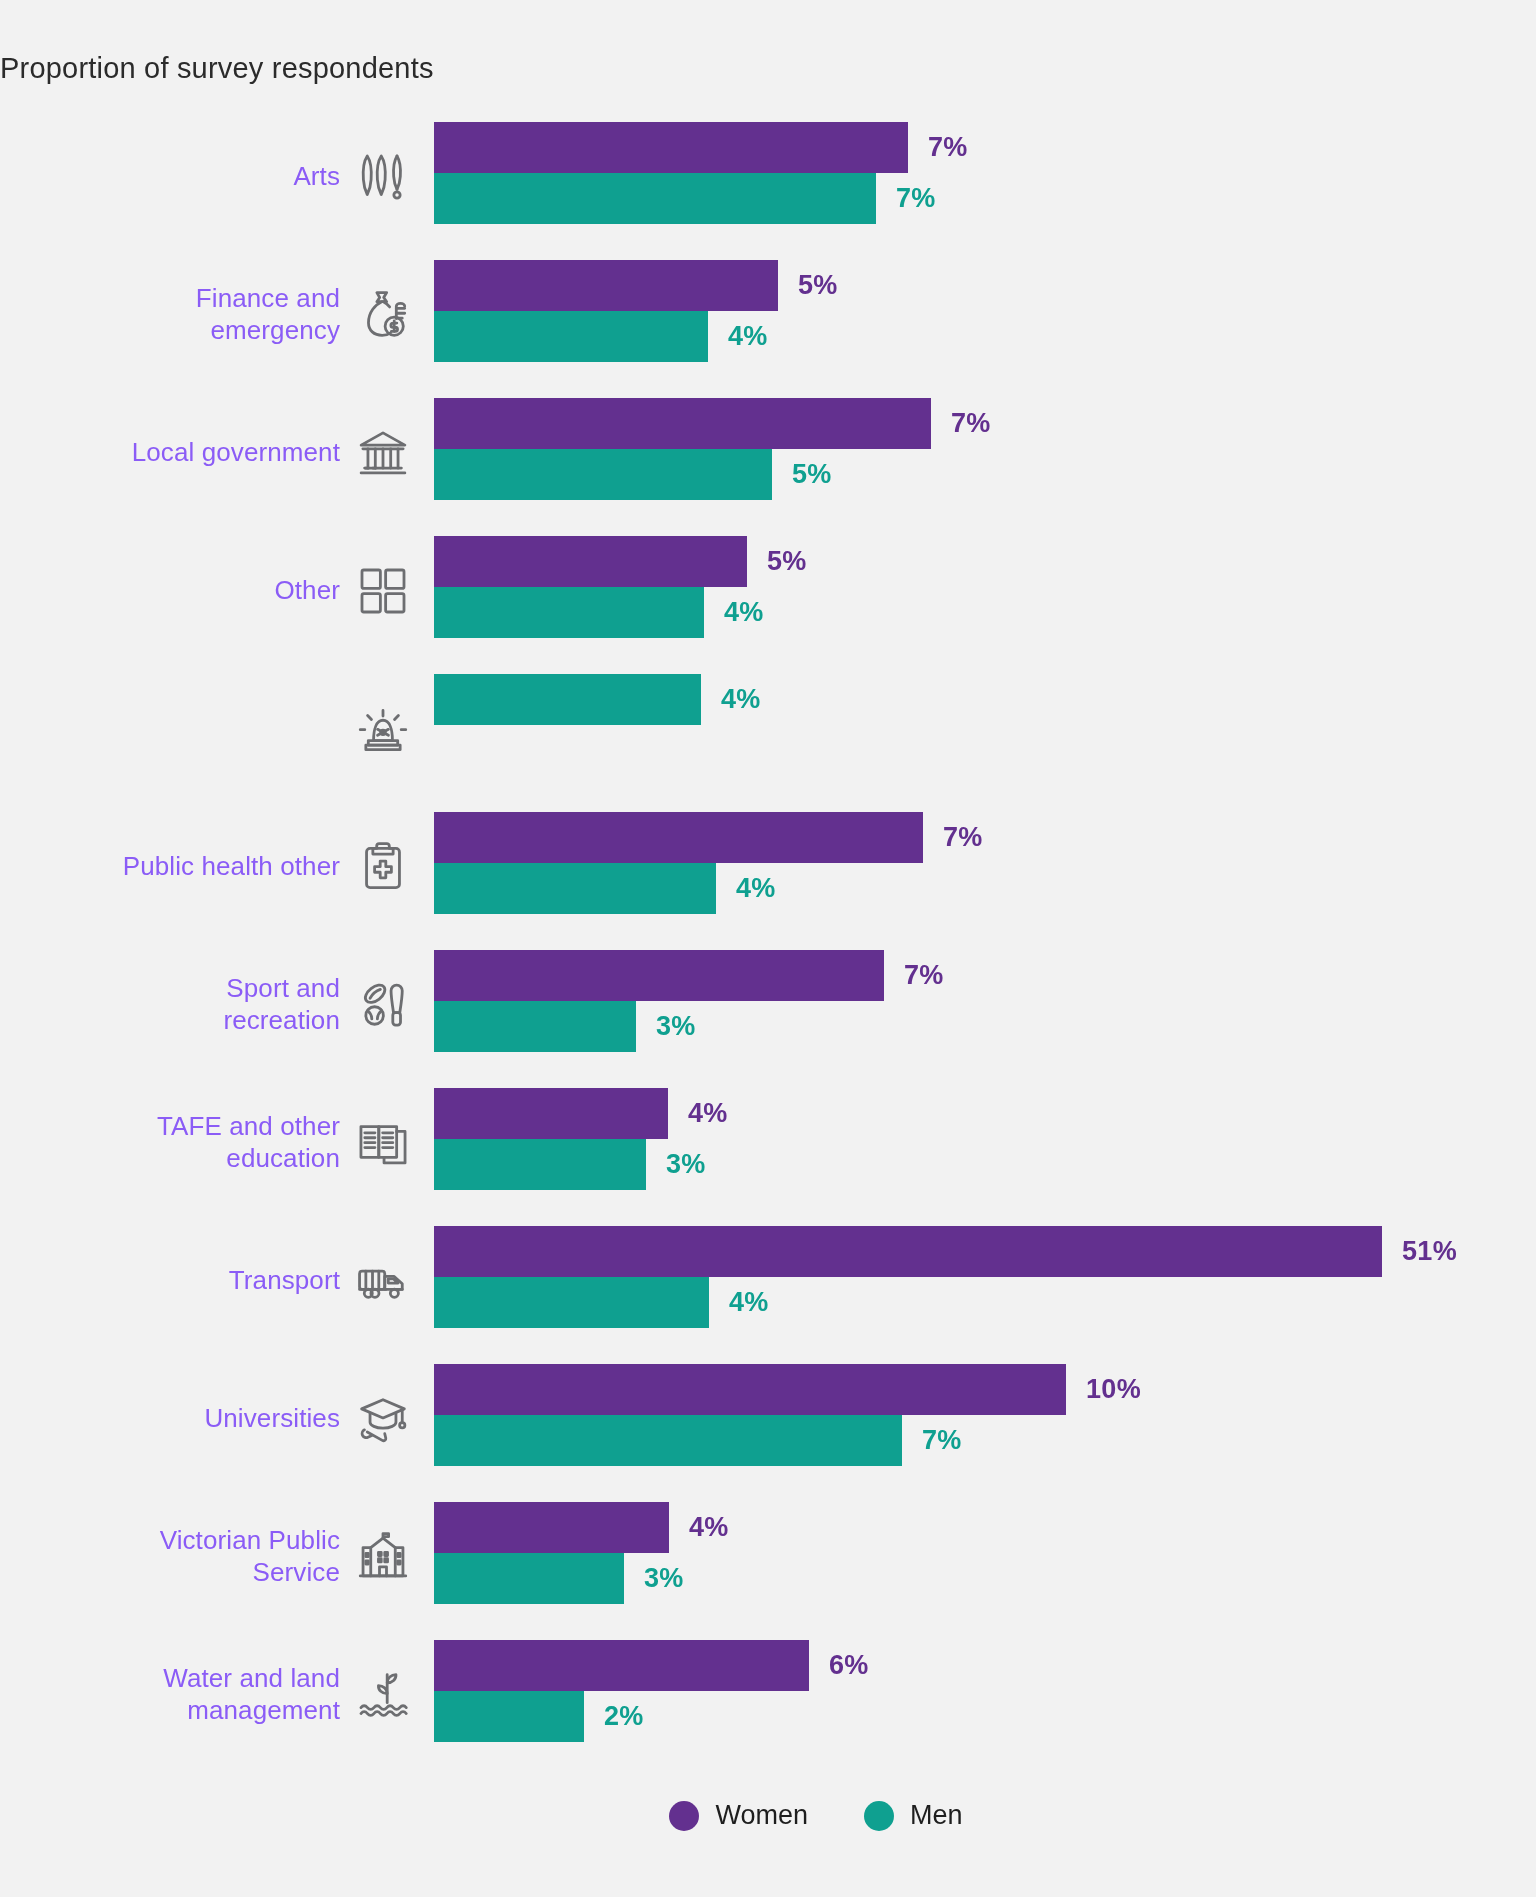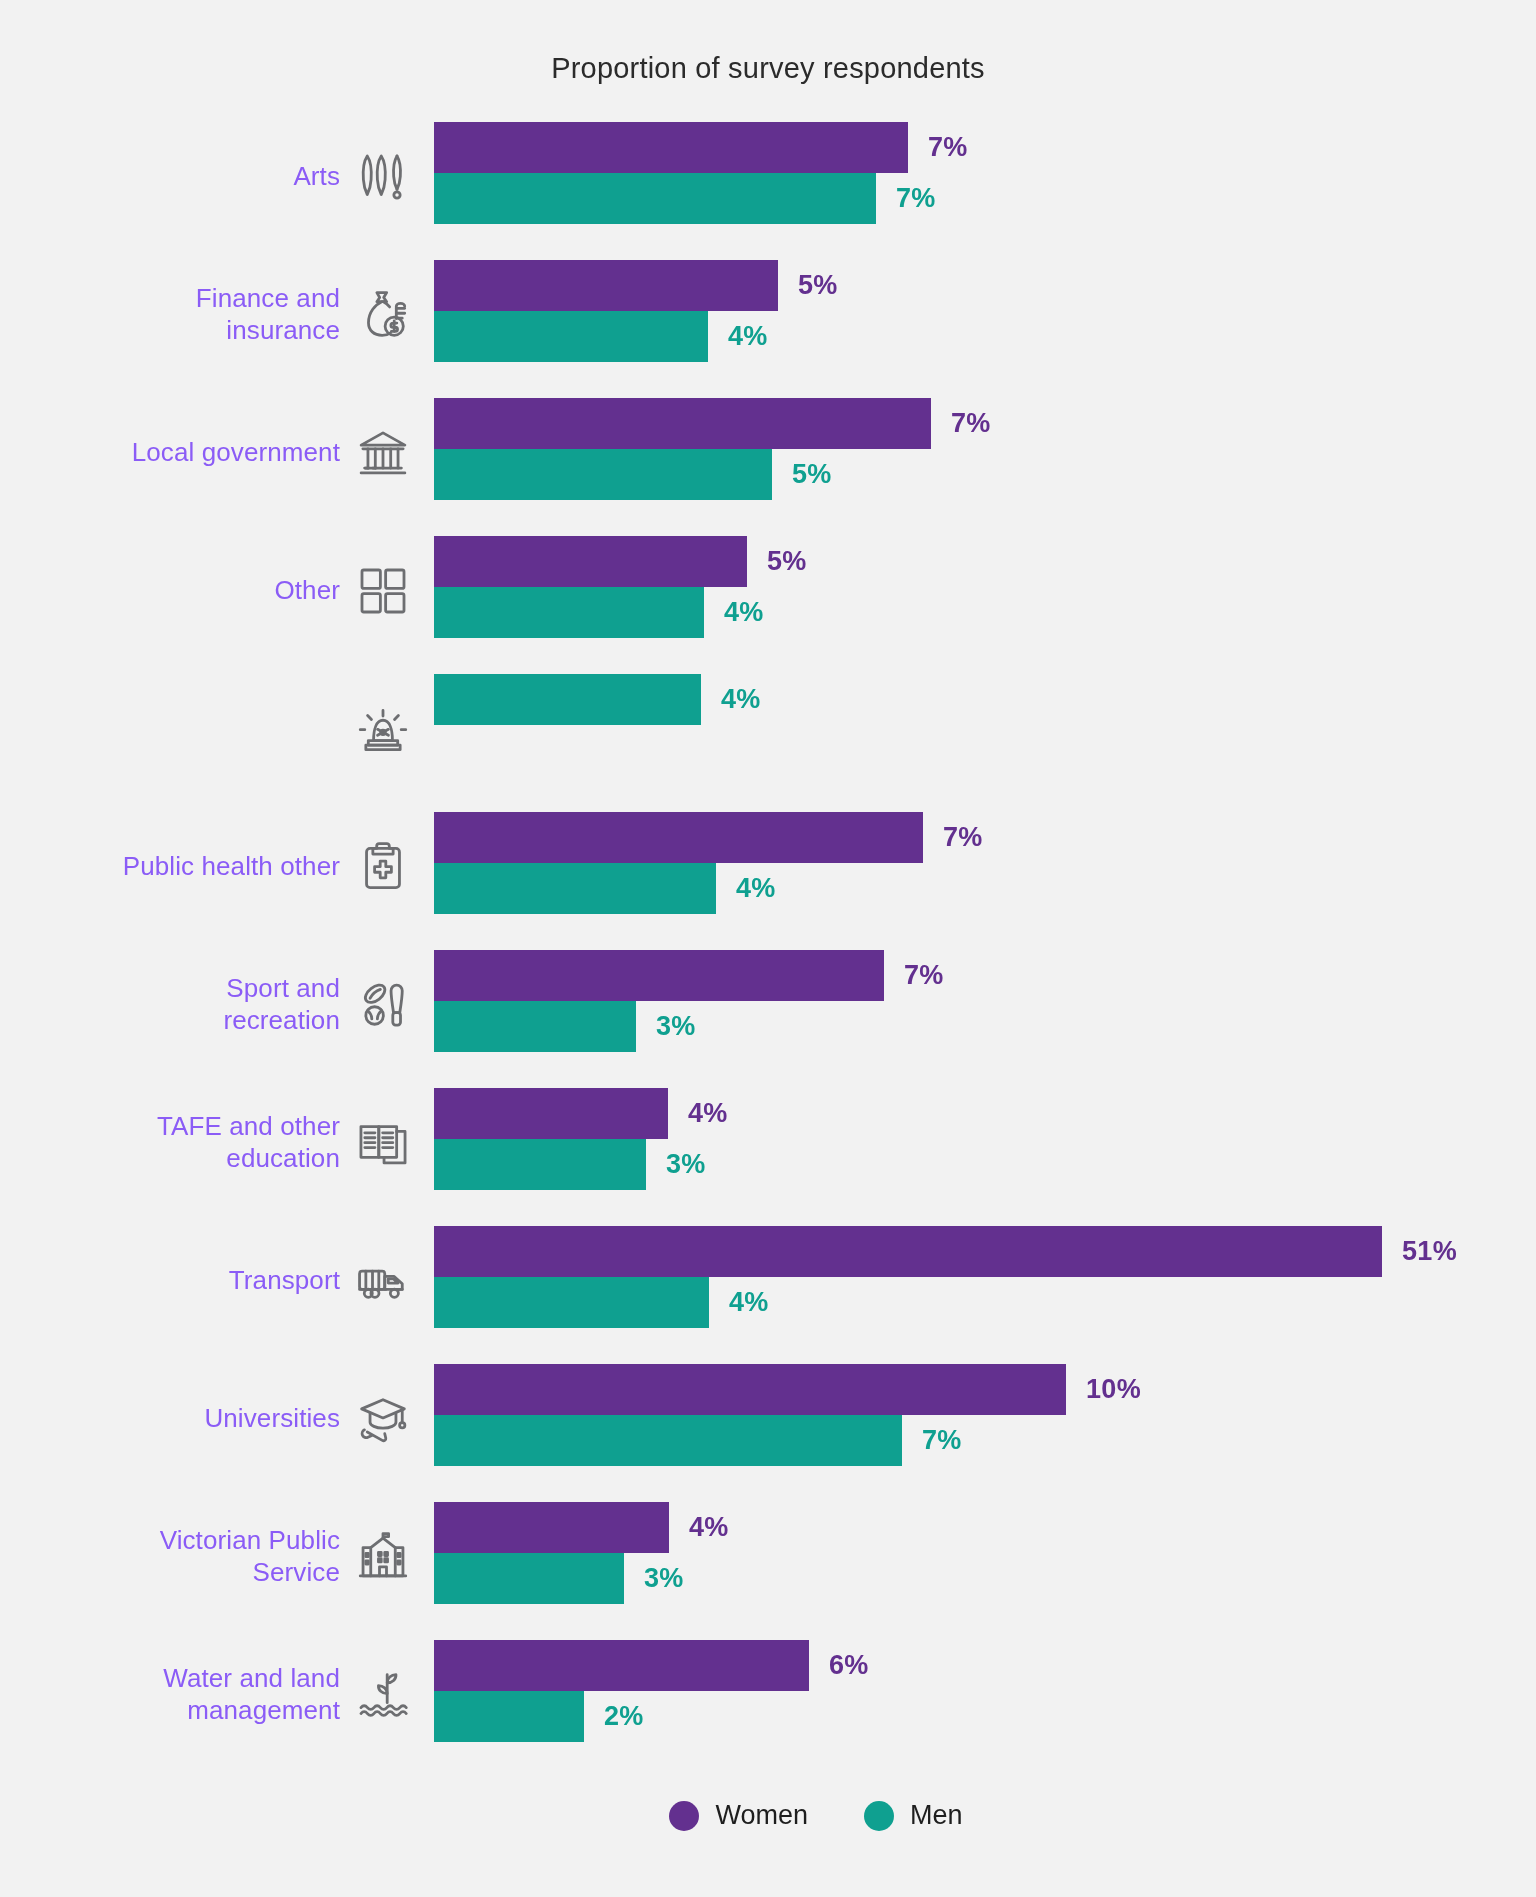--- a/index.html
+++ b/index.html
@@ -21,21 +21,21 @@
     width: 1536px;
     height: 1897px;
     background: #f2f2f2;
   }
 
   .chart-title {
     position: absolute;
     top: 52px;
     left: 0;
     width: 1536px;
-    text-align: center;
+    text-align: left;
     font-size: 29px;
     font-weight: 400;
     color: #2b2b2b;
     letter-spacing: 0.2px;
   }
 
   .rows {
     position: absolute;
     top: 122px;
     left: 0;
@@ -168,21 +168,21 @@
             <span class="bar-value women">7%</span>
           </div>
           <div class="bar-line">
             <div class="bar men" style="width: 442px;"></div>
             <span class="bar-value men">7%</span>
           </div>
         </div>
       </div>
       <div class="row">
         <div class="row-label">Finance and
-insurance</div>
+emergency</div>
         <div class="row-icon">
           <svg viewBox="0 0 32 32">
             <g stroke="#6d6e71" stroke-width="1.6" fill="none" stroke-linecap="round" stroke-linejoin="round">
               <path d="M12.5 3.2h5.6l-1.7 2.8 1.7 2.4h-5.6l1.6-2.4z"></path>
               <path d="M15.3 8.4c-3.6 1.6-7.6 6-7.6 12 0 4.4 3.2 7.2 7.8 7.2 2 0 3.6-.5 4.8-1.4"></path>
               <path d="M16.2 8.4c1.2.6 2.5 1.6 3.6 3"></path>
               <circle cx="22.4" cy="22.4" r="5.2"></circle>
               <path d="M22.4 19.3v6.2M23.9 20.6h-2.2a1.2 1.2 0 000 2.4h1.4a1.2 1.2 0 010 2.4h-2.3"></path>
               <path d="M23.6 12.2h4.8M23.6 15h4.8M23.6 17.8h3.4"></path>
               <path d="M28.4 11c0-.9-1.1-1.6-2.4-1.6s-2.4.7-2.4 1.6v7"></path>

